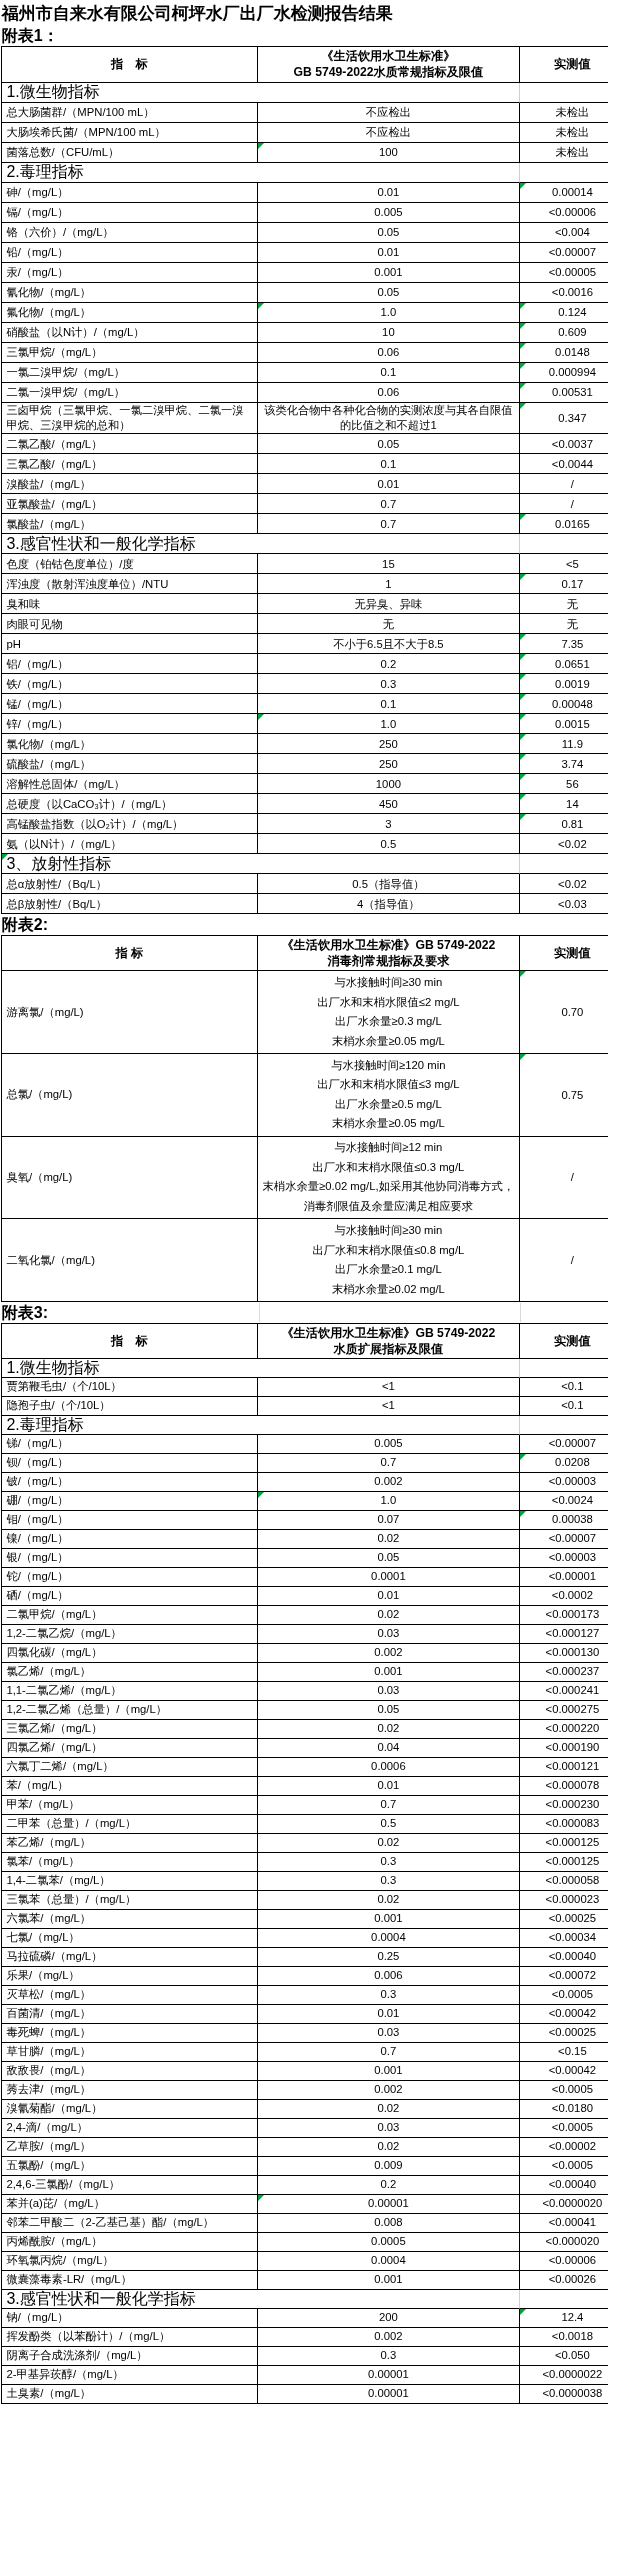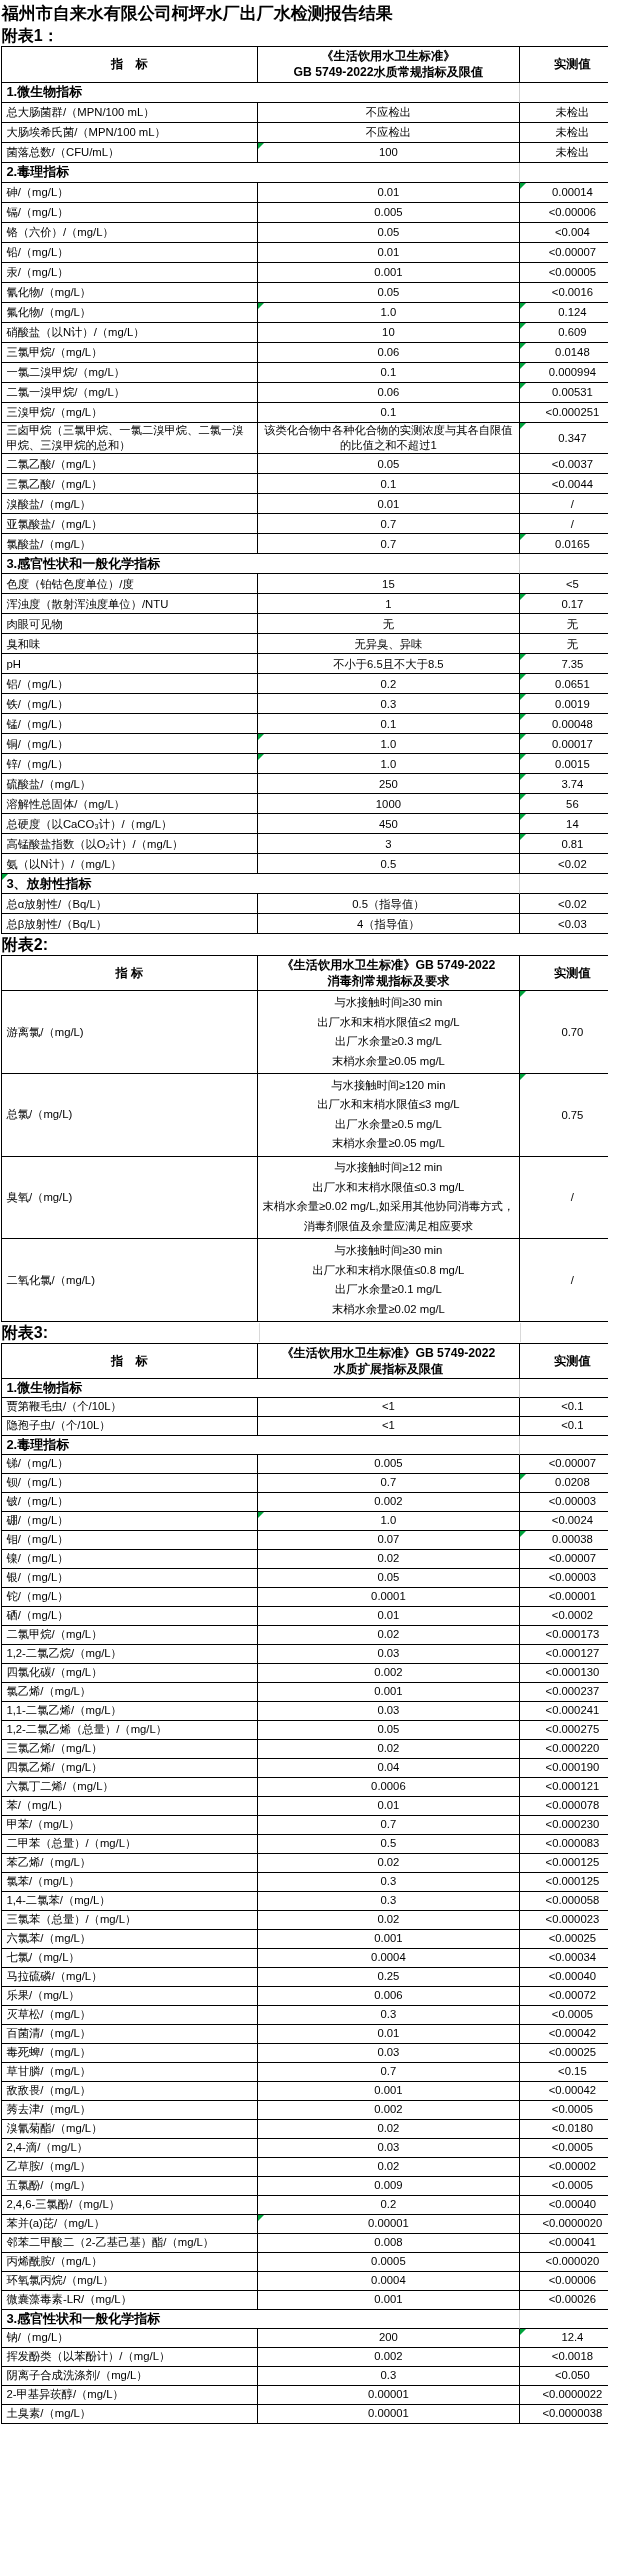--- a/index.html
+++ b/index.html
@@ -15,21 +15,21 @@
   .rpt th:first-child,.rpt td:first-child{border-left:0.9px solid #000;}
   .rpt thead th{border-top:0.9px solid #000;font-weight:700;text-align:center;white-space:pre-line;
     font-size:12.2px;height:34px;line-height:16.3px;}
   .rpt td.c1{text-align:left;}
   .rpt td.c2,.rpt td.c3{text-align:center;}
   .rpt td span{white-space:pre-line;}
   .t1 td{height:20px;line-height:14.5px;}
   .t3 td{height:19px;line-height:13.6px;}
   .t2 td{padding:1.8px 4.5px;}
   .t2 td.c2 span{display:inline-block;line-height:19.5px;}
-  tr.sec td:first-child{border-right:none;font-size:13px;font-weight:bold;}
+  tr.sec td:first-child{border-right:none;font-size:16px;}
   tr.sec td.c2{border-right:0.9px solid #cfcfcf;}
   i.corner{position:absolute;top:0;left:0;width:0;height:0;
     border-top:6.3px solid #00a33c;border-right:6.3px solid transparent;}
 </style>
 </head>
 <body>
 
 <div class="page">
 
   <div class="title">福州市自来水有限公司柯坪水厂出厂水检测报告结果</div>
@@ -124,25 +124,20 @@
           <td class="c1"><span>一氯二溴甲烷/（mg/L）</span></td>
           <td class="c2"><span>0.1</span></td>
           <td class="c3"><span>0.000994</span><i class="corner"></i></td>
         </tr>
         <tr>
           <td class="c1"><span>二氯一溴甲烷/（mg/L）</span></td>
           <td class="c2"><span>0.06</span></td>
           <td class="c3"><span>0.00531</span><i class="corner"></i></td>
         </tr>
         <tr>
-          <td class="c1"><span>三溴甲烷/（mg/L）</span></td>
-          <td class="c2"><span>0.1</span></td>
-          <td class="c3"><span>&lt;0.000251</span></td>
-        </tr>
-        <tr>
           <td class="c1"><span>三卤甲烷（三氯甲烷、一氯二溴甲烷、二氯一溴甲烷、三溴甲烷的总和）</span></td>
           <td class="c2"><span>该类化合物中各种化合物的实测浓度与其各自限值的比值之和不超过1</span></td>
           <td class="c3"><span>0.347</span><i class="corner"></i></td>
         </tr>
         <tr>
           <td class="c1"><span>二氯乙酸/（mg/L）</span></td>
           <td class="c2"><span>0.05</span></td>
           <td class="c3"><span>&lt;0.0037</span></td>
         </tr>
         <tr>
@@ -174,58 +169,58 @@
           <td class="c1"><span>色度（铂钴色度单位）/度</span></td>
           <td class="c2"><span>15</span></td>
           <td class="c3"><span>&lt;5</span></td>
         </tr>
         <tr>
           <td class="c1"><span>浑浊度（散射浑浊度单位）/NTU</span></td>
           <td class="c2"><span>1</span></td>
           <td class="c3"><span>0.17</span><i class="corner"></i></td>
         </tr>
         <tr>
+          <td class="c1"><span>臭和味</span></td>
+          <td class="c2"><span>无异臭、异味</span></td>
+          <td class="c3"><span>无</span></td>
+        </tr>
+        <tr>
           <td class="c1"><span>肉眼可见物</span></td>
           <td class="c2"><span>无</span></td>
           <td class="c3"><span>无</span></td>
         </tr>
         <tr>
-          <td class="c1"><span>臭和味</span></td>
-          <td class="c2"><span>无异臭、异味</span></td>
-          <td class="c3"><span>无</span></td>
-        </tr>
-        <tr>
           <td class="c1"><span>pH</span></td>
           <td class="c2"><span>不小于6.5且不大于8.5</span></td>
           <td class="c3"><span>7.35</span><i class="corner"></i></td>
         </tr>
         <tr>
           <td class="c1"><span>铝/（mg/L）</span></td>
           <td class="c2"><span>0.2</span></td>
           <td class="c3"><span>0.0651</span><i class="corner"></i></td>
         </tr>
         <tr>
           <td class="c1"><span>铁/（mg/L）</span></td>
           <td class="c2"><span>0.3</span></td>
           <td class="c3"><span>0.0019</span><i class="corner"></i></td>
         </tr>
         <tr>
           <td class="c1"><span>锰/（mg/L）</span></td>
           <td class="c2"><span>0.1</span></td>
           <td class="c3"><span>0.00048</span><i class="corner"></i></td>
         </tr>
         <tr>
-          <td class="c1"><span>铜/（mg/L）</span></td>
-          <td class="c2"><span>1.0</span><i class="corner"></i></td>
-          <td class="c3"><span>0.00017</span><i class="corner"></i></td>
-        </tr>
-        <tr>
           <td class="c1"><span>锌/（mg/L）</span></td>
           <td class="c2"><span>1.0</span><i class="corner"></i></td>
           <td class="c3"><span>0.0015</span><i class="corner"></i></td>
+        </tr>
+        <tr>
+          <td class="c1"><span>氯化物/（mg/L）</span></td>
+          <td class="c2"><span>250</span></td>
+          <td class="c3"><span>11.9</span><i class="corner"></i></td>
         </tr>
         <tr>
           <td class="c1"><span>硫酸盐/（mg/L）</span></td>
           <td class="c2"><span>250</span></td>
           <td class="c3"><span>3.74</span><i class="corner"></i></td>
         </tr>
         <tr>
           <td class="c1"><span>溶解性总固体/（mg/L）</span></td>
           <td class="c2"><span>1000</span></td>
           <td class="c3"><span>56</span><i class="corner"></i></td>

